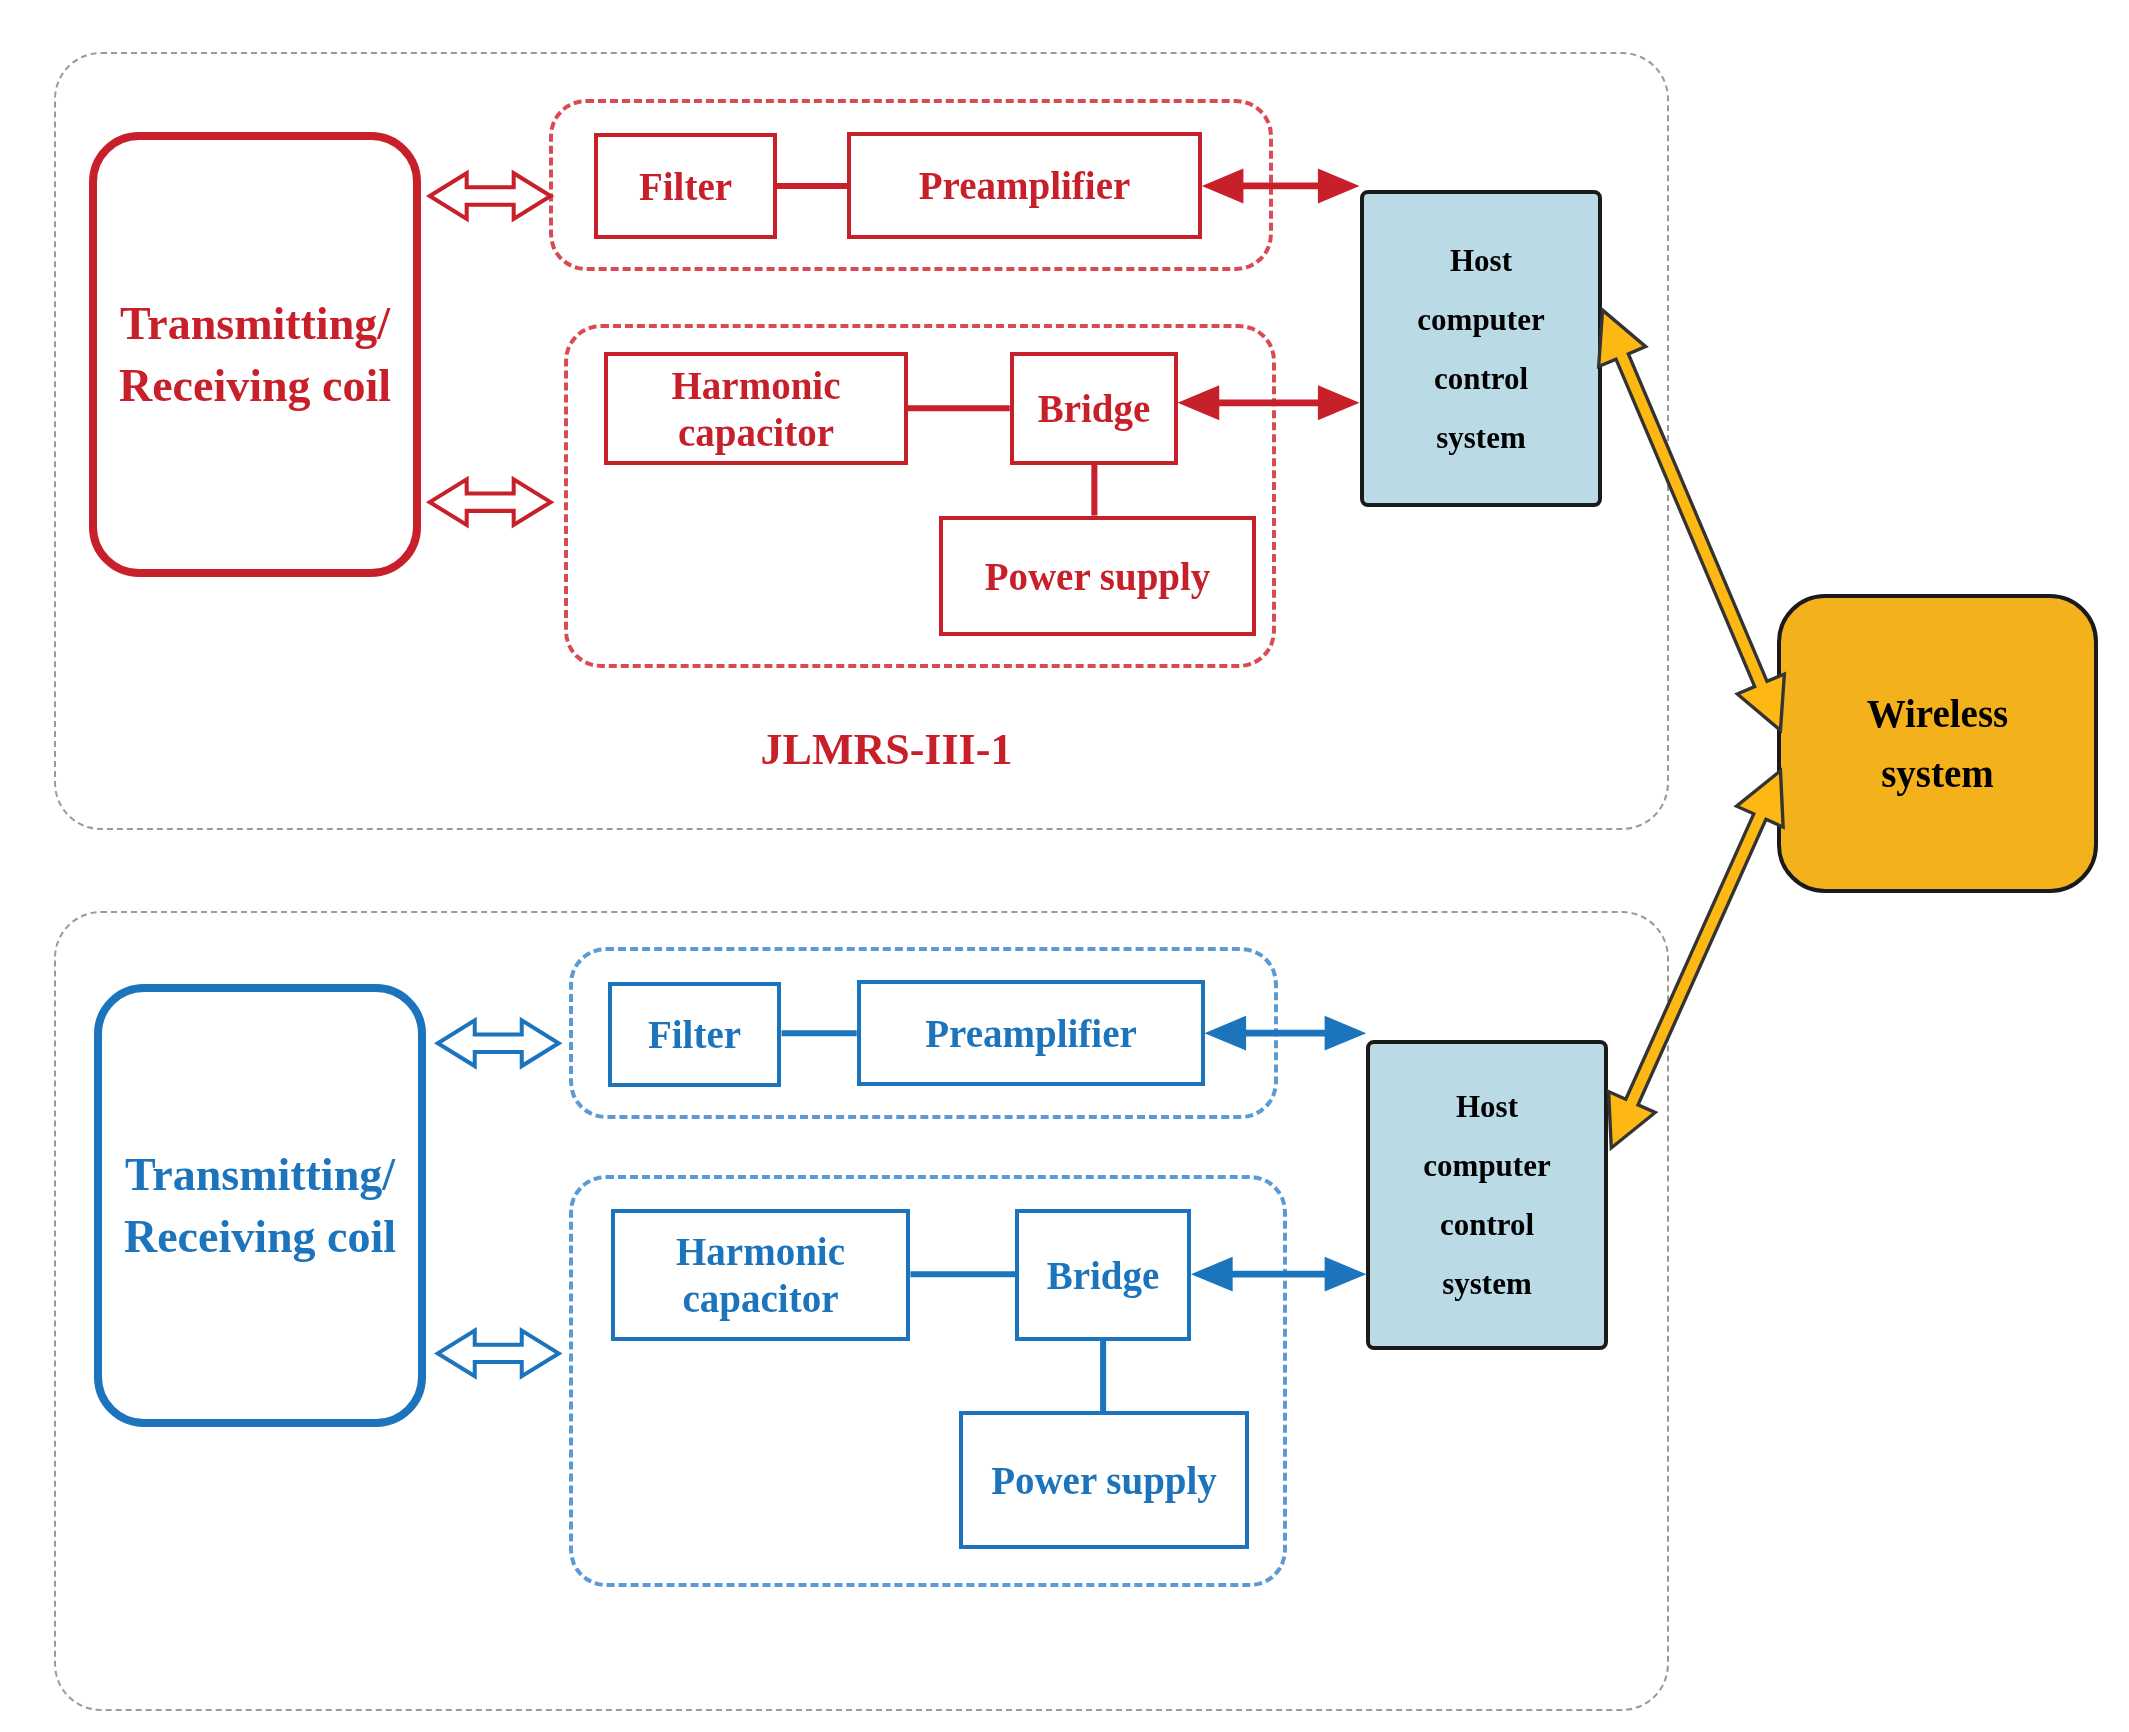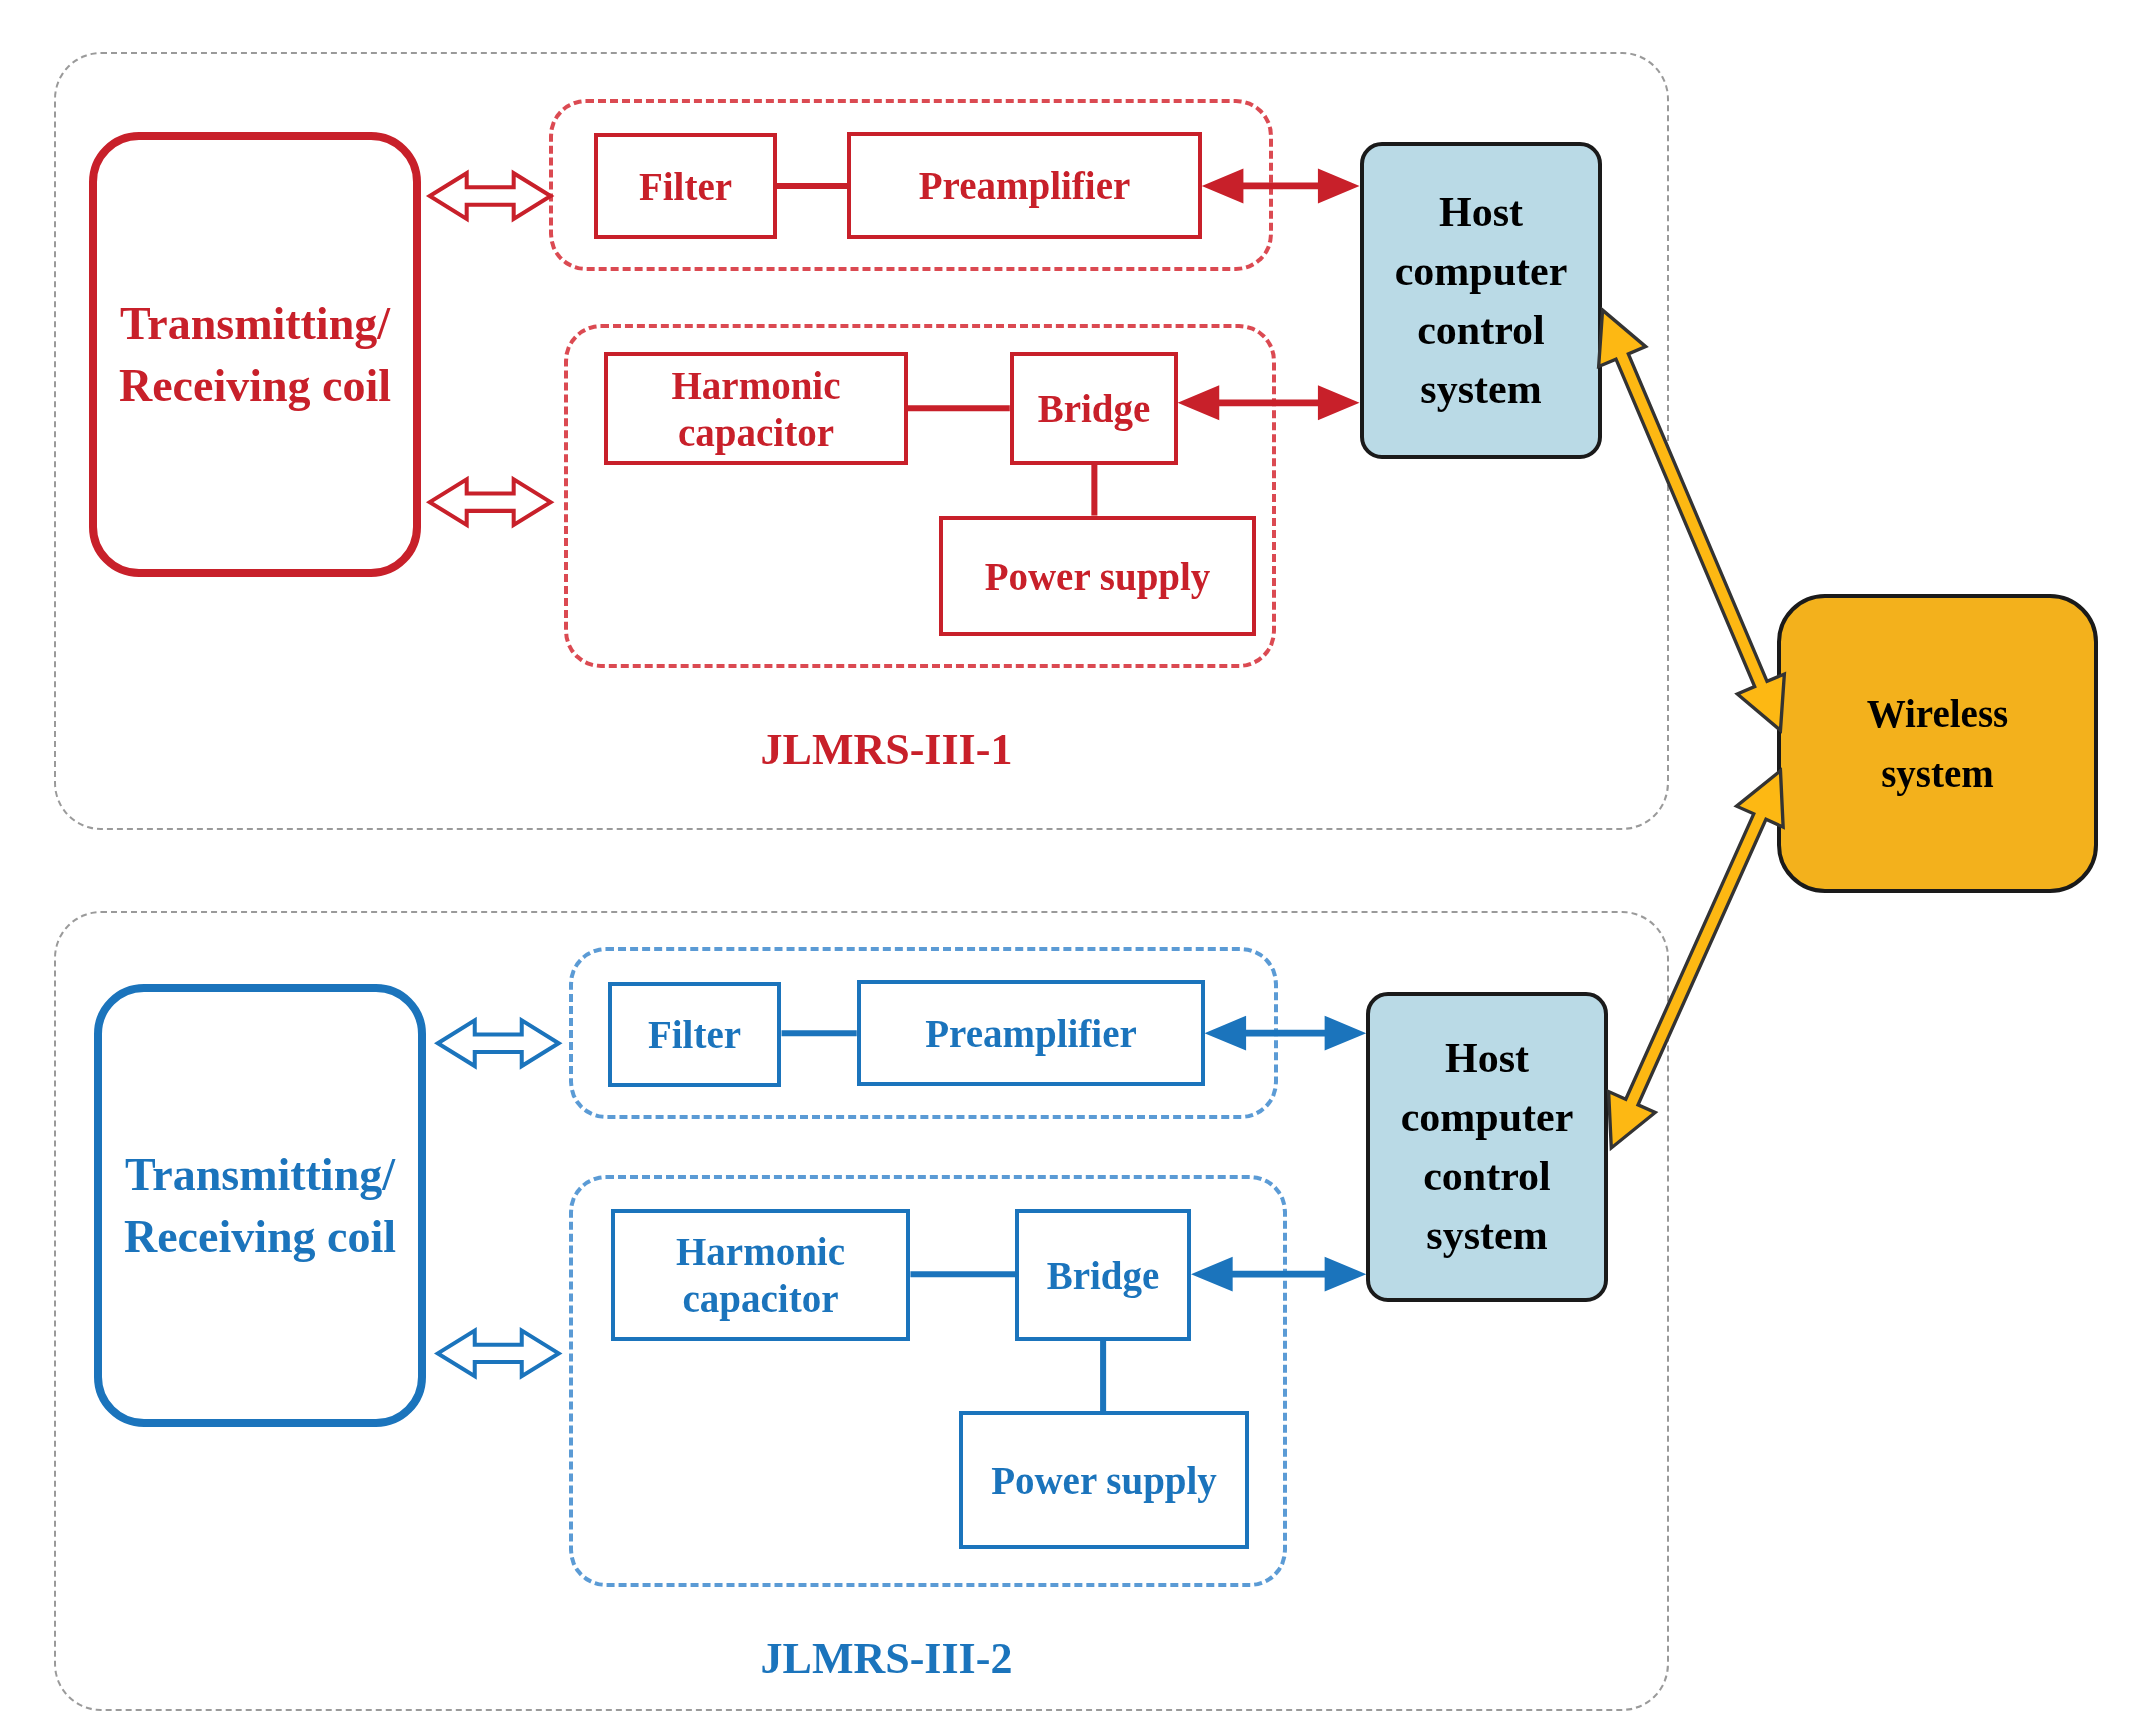--- a/index.html
+++ b/index.html
@@ -40,23 +40,23 @@
   .group-dash.b{border-color:var(--bluedash);}
   .rect{
     border:4.7px solid;
     font-size:39px;line-height:47px;
   }
   .rect.r{border-color:var(--red);}
   .rect.b{border-color:var(--blue);}
   .host{
     background:var(--hostfill);
     border:4px solid var(--dark);
-    border-radius:22px;
+    border-radius:8px;
     color:#000;
-    font-size:42px;line-height:59px;
+    font-size:31px;line-height:59px;margin-top:48px;
   }
   .wireless{
     background:var(--wirelessfill);
     border:4.7px solid var(--dark);
     border-radius:48px;
     color:#000;
     font-size:39px;line-height:60px;
   }
   .sys-label{
     font-size:44px;
@@ -144,23 +144,20 @@
     <div>Power supply</div>
   </div>
 
   <div class="abs node host" style="left:1366px;top:992px;width:242px;height:310px;">
     <div>Host</div>
     <div>computer</div>
     <div>control</div>
     <div>system</div>
   </div>
 
-  <div class="abs sys-label blue-t" style="left:685px;top:1633px;width:403px;height:56px;">
-    <span>JLMRS-III-2</span>
-  </div>
 
   <div class="abs node wireless" style="left:1777px;top:594px;width:321px;height:299px;text-align:right;">
     <div>Wireless</div>
     <div>system</div>
   </div>
 
   <svg id="wires" width="2129" height="1732" viewBox="0 0 3171 2580">
       <line x1="1156" y1="277" x2="1262" y2="277" stroke="#C8202A" stroke-width="9"></line>
       <line x1="1352" y1="608" x2="1504" y2="608" stroke="#C8202A" stroke-width="9"></line>
       <line x1="1630" y1="692" x2="1630" y2="768" stroke="#C8202A" stroke-width="9"></line>

